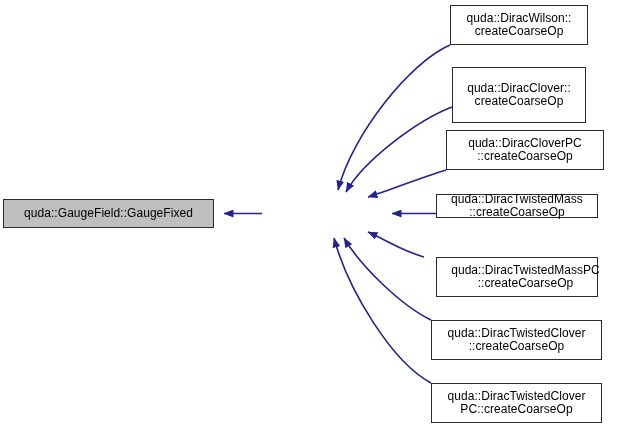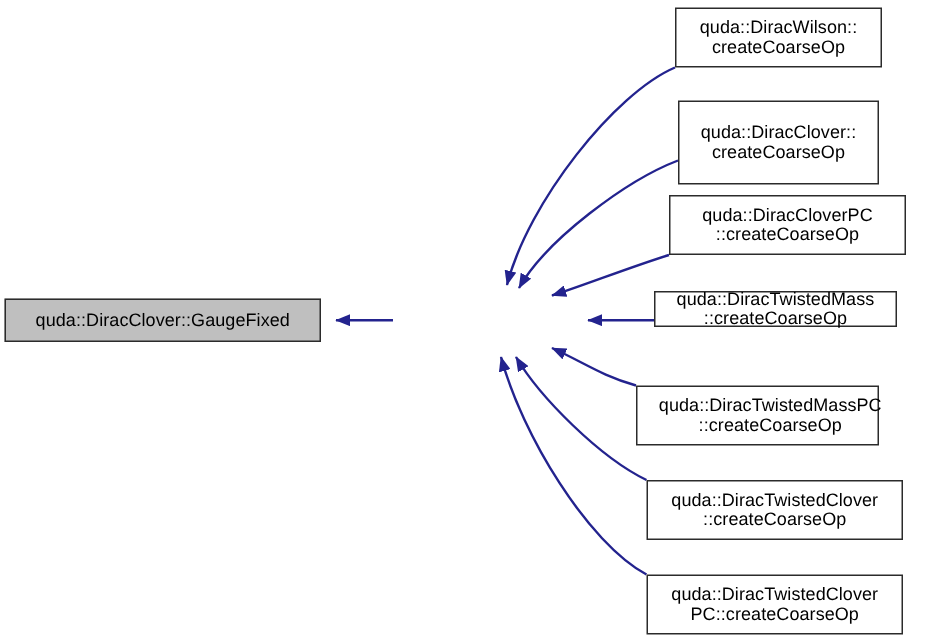--- a/index.html
+++ b/index.html
@@ -84,36 +84,36 @@
 
     <g>
       <path d="M431,320 C400,305 360,265 344,238" fill="none" stroke="#23238e" stroke-width="1.6" marker-end="url(#ah)"></path>
     </g>
 
     <g>
       <path d="M431,383 C392,362 348,290 334,238" fill="none" stroke="#23238e" stroke-width="1.6" marker-end="url(#ah)"></path>
     </g>
   </svg>
 
-  <div class="node highlight" id="n-gaugefixed" style="left: 3px; top: 199px; width: 211px; height: 29px;">quda::DiracClover::GaugeFixed</div>
+  <div class="node highlight" id="n-gaugefixed" style="left: 3px; top: 199px; width: 211px; height: 29px;">quda::GaugeField::GaugeFixed</div>
 
 
   <div class="node" id="n-diracwilson" style="left: 450px; top: 5px; width: 138px; height: 40px;">quda::DiracWilson::
 createCoarseOp</div>
 
   <div class="node" id="n-diracclover" style="left: 452px; top: 67px; width: 134px; height: 56px;">quda::DiracClover::
 createCoarseOp</div>
 
   <div class="node" id="n-diraccloverpc" style="left: 446px; top: 130px; width: 158px; height: 40px;">quda::DiracCloverPC
 ::createCoarseOp</div>
 
   <div class="node" id="n-diractwistedmass" style="left: 436px; top: 194px; width: 162px; height: 24px;">quda::DiracTwistedMass
 ::createCoarseOp</div>
 
-  <div class="node" id="n-diractwistedmasspc" style="left: 424px; top: 257px; width: 162px; height: 40px; padding-left: 20px;">quda::DiracTwistedMassPC
+  <div class="node" id="n-diractwistedmasspc" style="left: 436px; top: 257px; width: 162px; height: 40px; padding-left: 20px;">quda::DiracTwistedMassPC
 ::createCoarseOp</div>
 
   <div class="node" id="n-diractwistedclover" style="left: 431px; top: 320px; width: 171px; height: 40px;">quda::DiracTwistedClover
 ::createCoarseOp</div>
 
   <div class="node" id="n-diractwistedcloverpc" style="left: 431px; top: 383px; width: 171px; height: 40px;">quda::DiracTwistedClover
 PC::createCoarseOp</div>
 
 </div>
 

